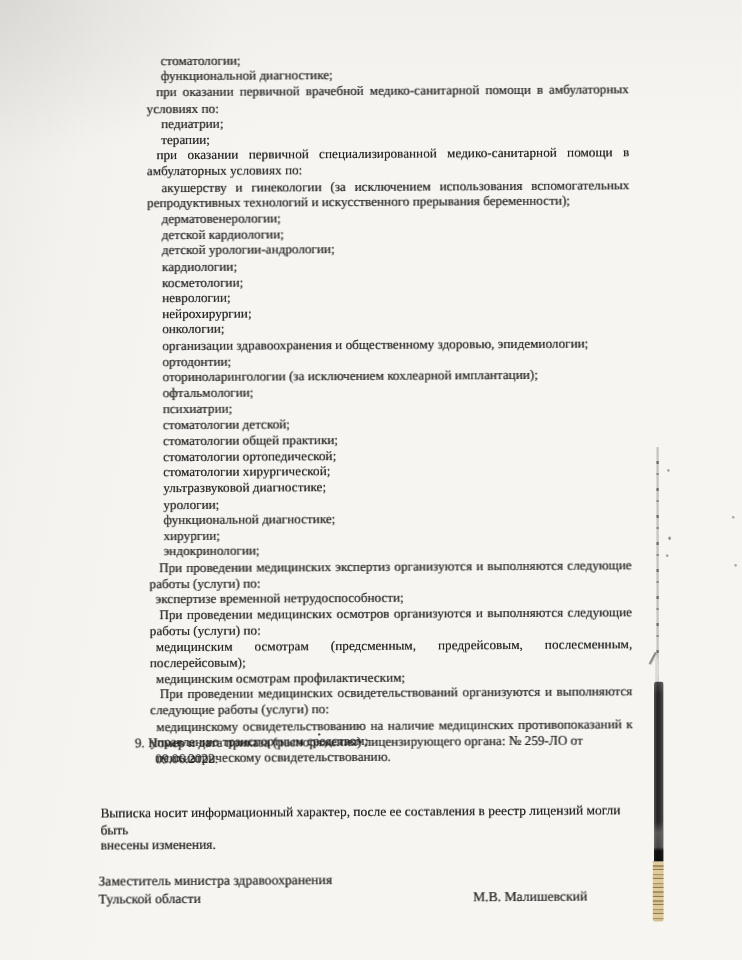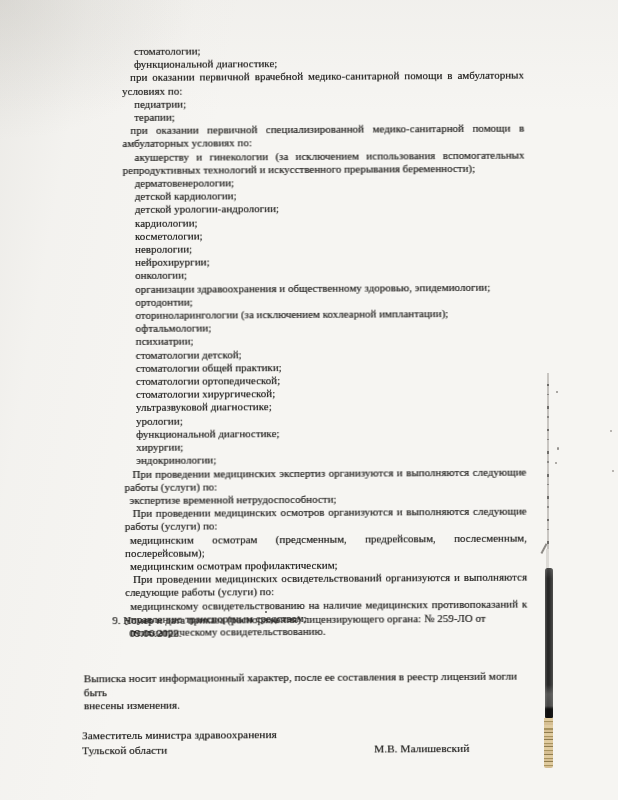--- a/index.html
+++ b/index.html
@@ -27,21 +27,21 @@
   .bl .ln{text-align:justify;}
   .ln.just{text-align-last:justify;}
   .item  > .ln.fl{text-indent:12px;}
   .subitem > .ln.fl{text-indent:5px;}
   .hang  > .ln.fl{text-indent:8px;}
   .clause9{position:absolute;left:111px;top:613px;width:416px;font-size:11px;line-height:13.2px;}
   .clause9 .ln{text-align:left;}
   .clause9 .ln:not(.fl){padding-left:17px;}
   .note{position:absolute;left:82px;top:671px;width:441px;font-size:11.2px;line-height:13.5px;}
   .sig{position:absolute;left:80px;top:727px;width:446px;font-size:11.4px;line-height:14.6px;}
-  .sig .name{position:absolute;left:292px;top:14.6px;white-space:nowrap;}
+  .sig .name{position:absolute;left:312px;top:14.6px;white-space:nowrap;}
   
   .art{position:absolute;pointer-events:none;z-index:3;}
   .thinline{
     left:547px;top:373px;width:1.7px;height:196px;
     background:repeating-linear-gradient(to bottom,
       #c9c6c2 0 11px,#6f6d6a 11px 13.5px,#c5c2be 13.5px 21px,#8a8885 21px 22.5px);
     filter:blur(.3px);
   }
   .scratch{left:543px;top:543px;width:1.5px;height:11px;background:#8d8a86;transform:rotate(28deg);filter:blur(.3px);}
   .lightseg{left:545.5px;top:549px;width:3.5px;height:20px;background:#dcdad6;filter:blur(.4px);}

